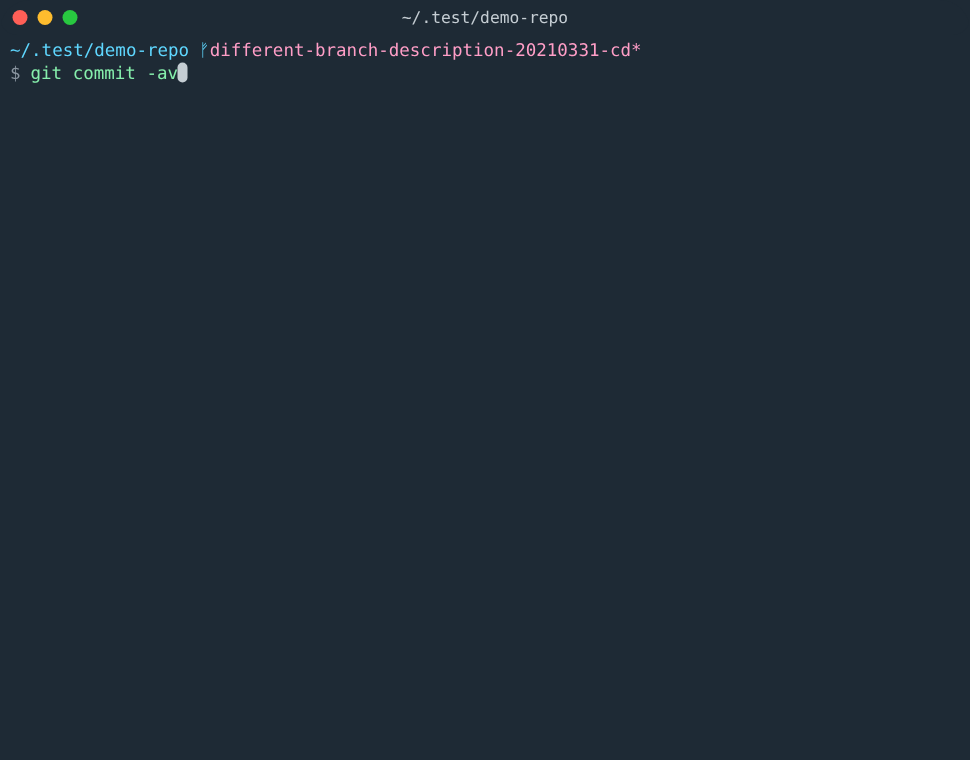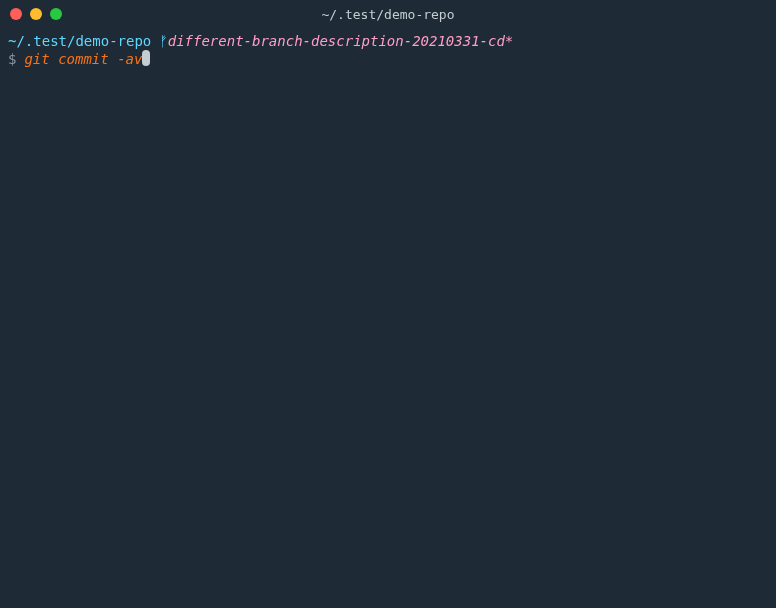--- a/index.html
+++ b/index.html
@@ -59,31 +59,29 @@
     .line {
       white-space: pre;
       display: flex;
       flex-wrap: nowrap;
     }
     .path {
       color: #5fd7ff;
     }
     .branch {
       color: #ff9ec7;
-      font-style: italic;
     }
     .branch-marker {
       color: #5fd7ff;
     }
     .prompt-symbol {
       color: #8a95a0;
     }
     .command {
-      color: #f97316;
-      font-style: italic;
+      color: #86efac;
     }
     .cursor {
       display: inline-block;
       width: 8px;
       height: 16px;
       background: #c5cdd3;
       vertical-align: text-bottom;
       margin-bottom: 1px;
     }
     .space {

